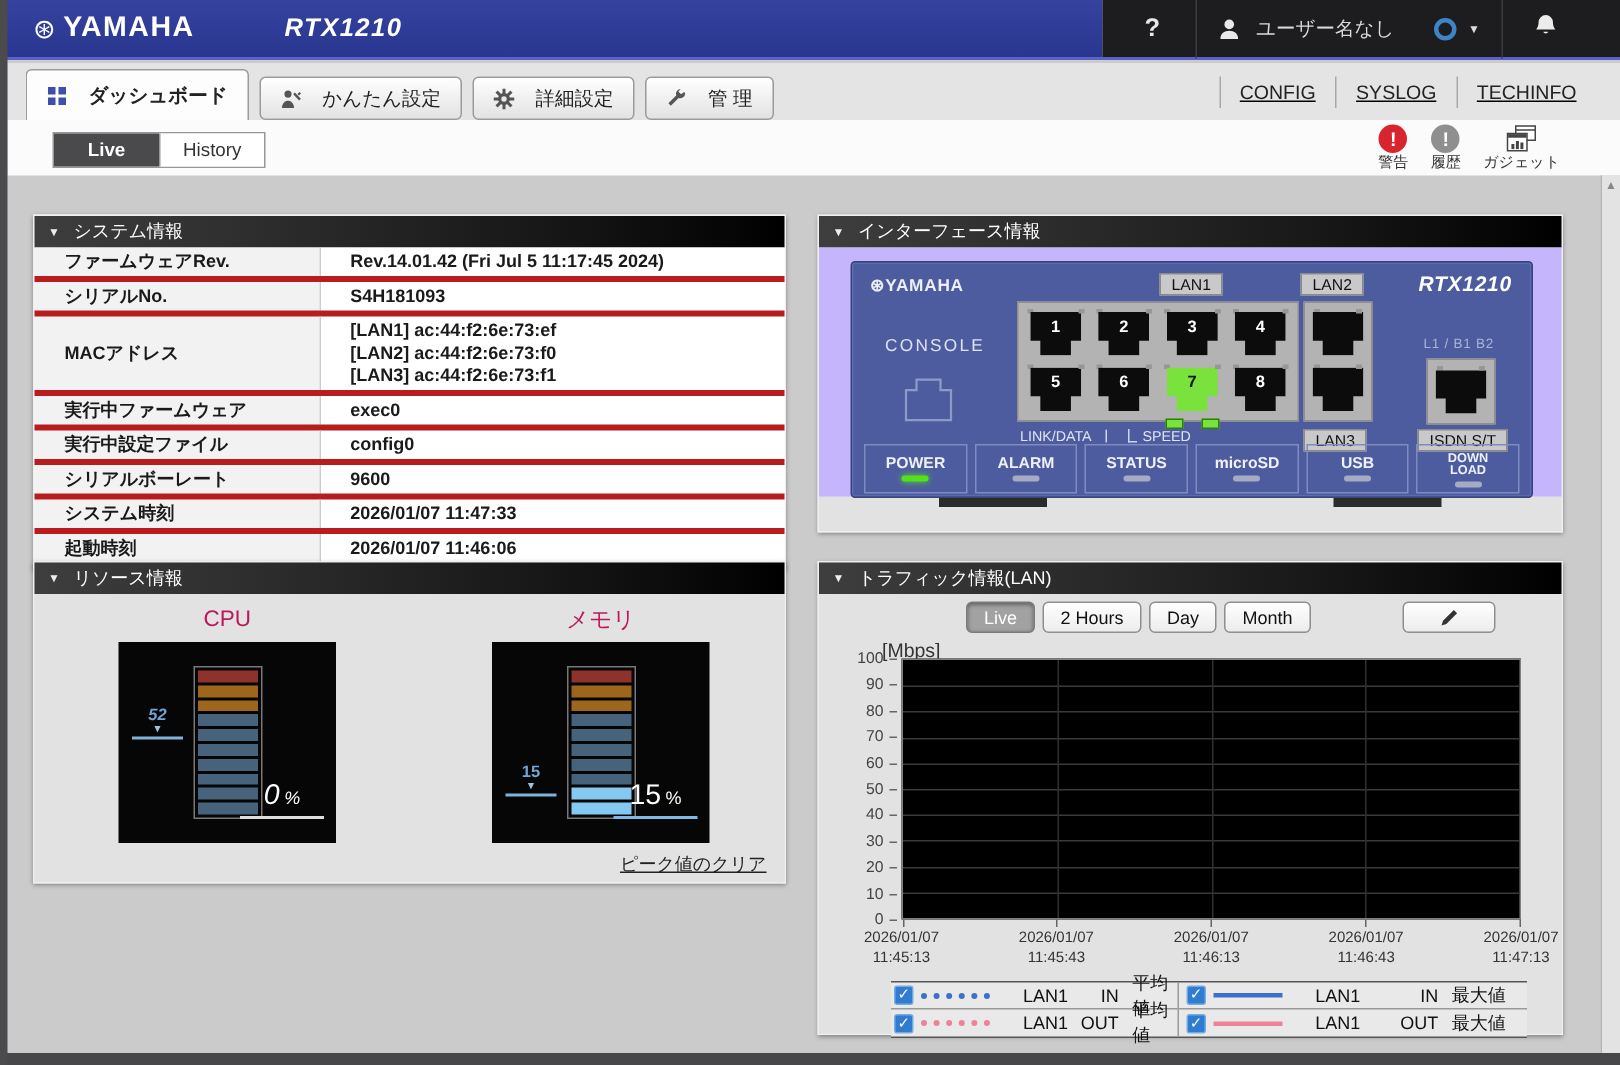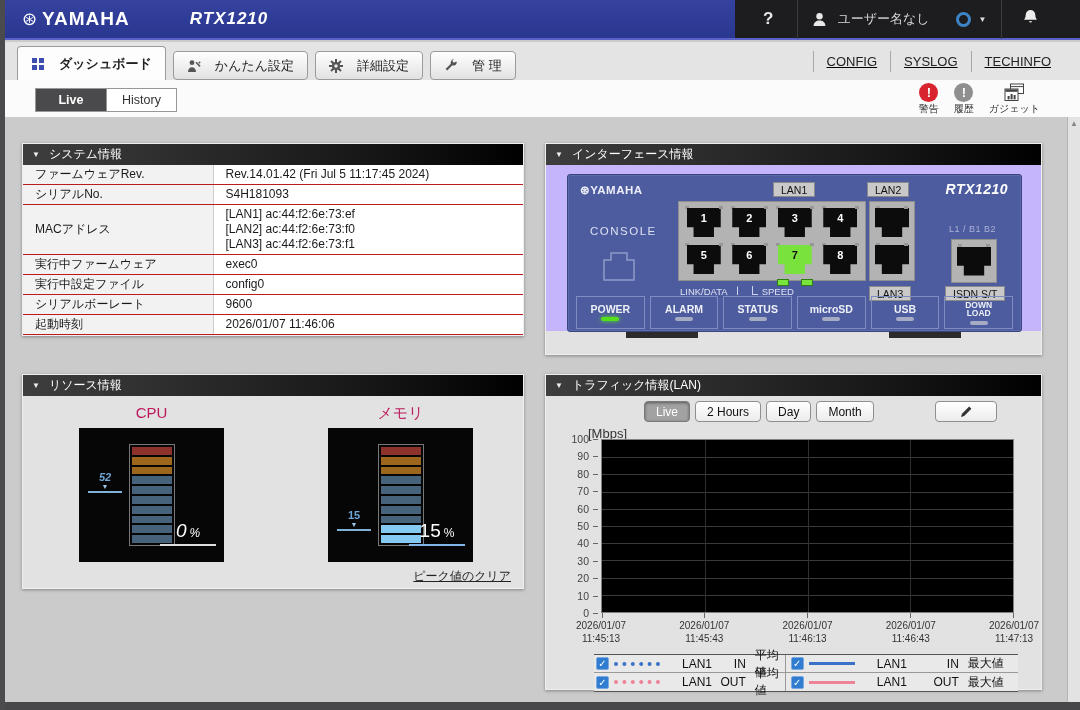--- a/index.html
+++ b/index.html
@@ -50,21 +50,21 @@
 
   
   .content { position:absolute; left:0; top:117px; width:1067px; height:585px; background:#cbcbcb; }
   .panel { position:absolute; border:1px solid #efefef; box-shadow:0 1px 3px rgba(0,0,0,.35); background:#e2e2e2; }
   .phead { height:21px; background:linear-gradient(90deg,#3e3e3e,#161616 70%,#000); color:#fff; font-size:12px; display:flex; align-items:center; gap:9px; padding:0 9px; cursor:pointer; }
   .phead .tri { font-size:8px; color:#eee; }
 
   
   .panel-system { left:22px; top:26px; width:502px; background:#fff; }
   .sys-table { width:100%; border-collapse:collapse; font-size:12px; color:#1a1a1a; }
-  .sys-table td { border-bottom:1px solid #b91c1c; padding:2px 12px; line-height:15px; vertical-align:middle; }
+  .sys-table td { border-bottom:4px solid #b91c1c; padding:2px 20px; line-height:15px; vertical-align:middle;font-weight:bold; }
   td.sys-label { width:190px; background:#f2f2f2; border-right:1px solid #ccc; }
   td.sys-value { white-space:pre-line; background:#fff; }
 
   
   .panel-interface { left:545px; top:26px; width:497px; height:212px; }
   .if-body { position:relative; height:166px; background:#c4b5fd; }
   .router { position:absolute; left:21px; top:9px; width:455px; height:158px; background:#4d5c9e; border:1px solid #38447a; border-radius:3px; box-shadow:inset 0 0 0 1px #5c6bad; }
   .r-logo { position:absolute; left:12px; top:8px; color:#eceef8; font-weight:bold; font-size:11.5px; letter-spacing:.5px; }
   .r-model { position:absolute; right:13px; top:6px; color:#fff; font-style:italic; font-weight:bold; font-size:14px; letter-spacing:.5px; }
   .r-console { position:absolute; left:22px; top:50px; color:#dde1f2; font-size:11.5px; letter-spacing:1.5px; }
@@ -294,20 +294,24 @@
             </tr>
             <tr>
               <td class="sys-label">実行中設定ファイル</td>
               <td class="sys-value">config0</td>
             </tr>
             <tr>
               <td class="sys-label">シリアルボーレート</td>
               <td class="sys-value">9600</td>
             </tr>
             <tr>
+              <td class="sys-label">システム時刻</td>
+              <td class="sys-value">2026/01/07 11:47:33</td>
+            </tr>
+            <tr>
               <td class="sys-label">起動時刻</td>
               <td class="sys-value">2026/01/07 11:46:06</td>
             </tr>
           </tbody>
         </table>
     </section>
 
     <section class="panel panel-interface">
       <div class="phead">
         <span class="tri">▼</span>

